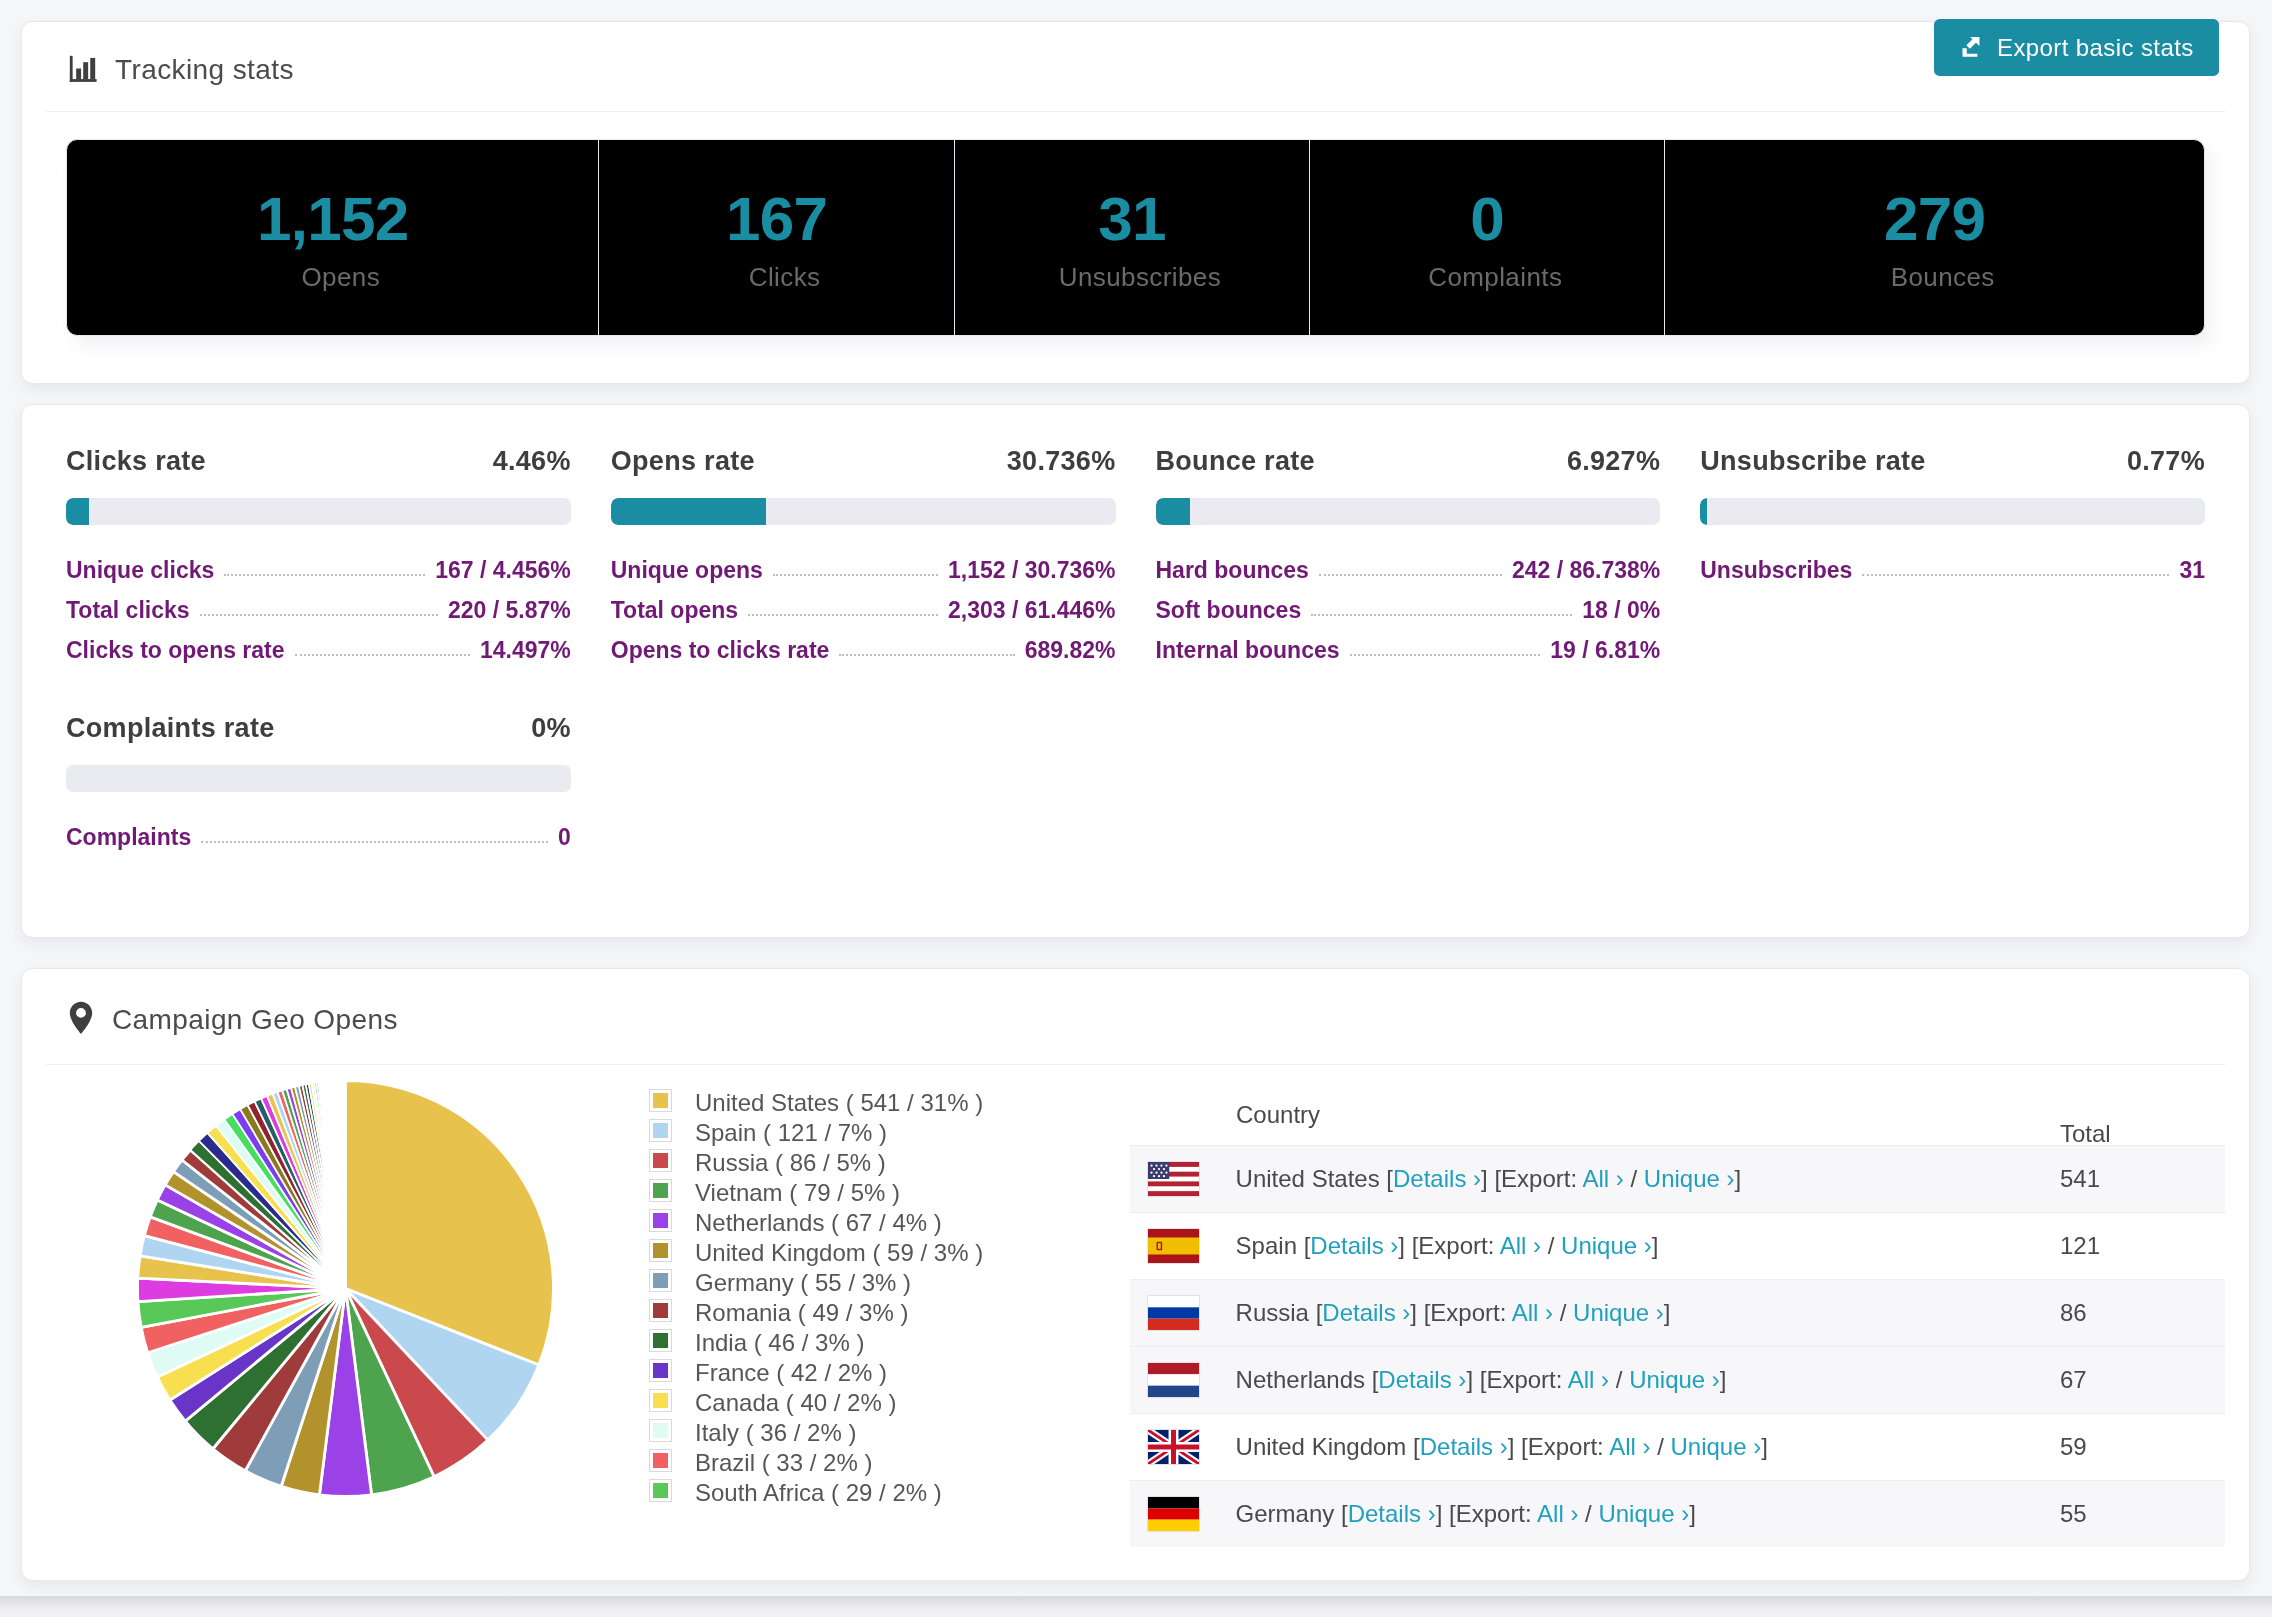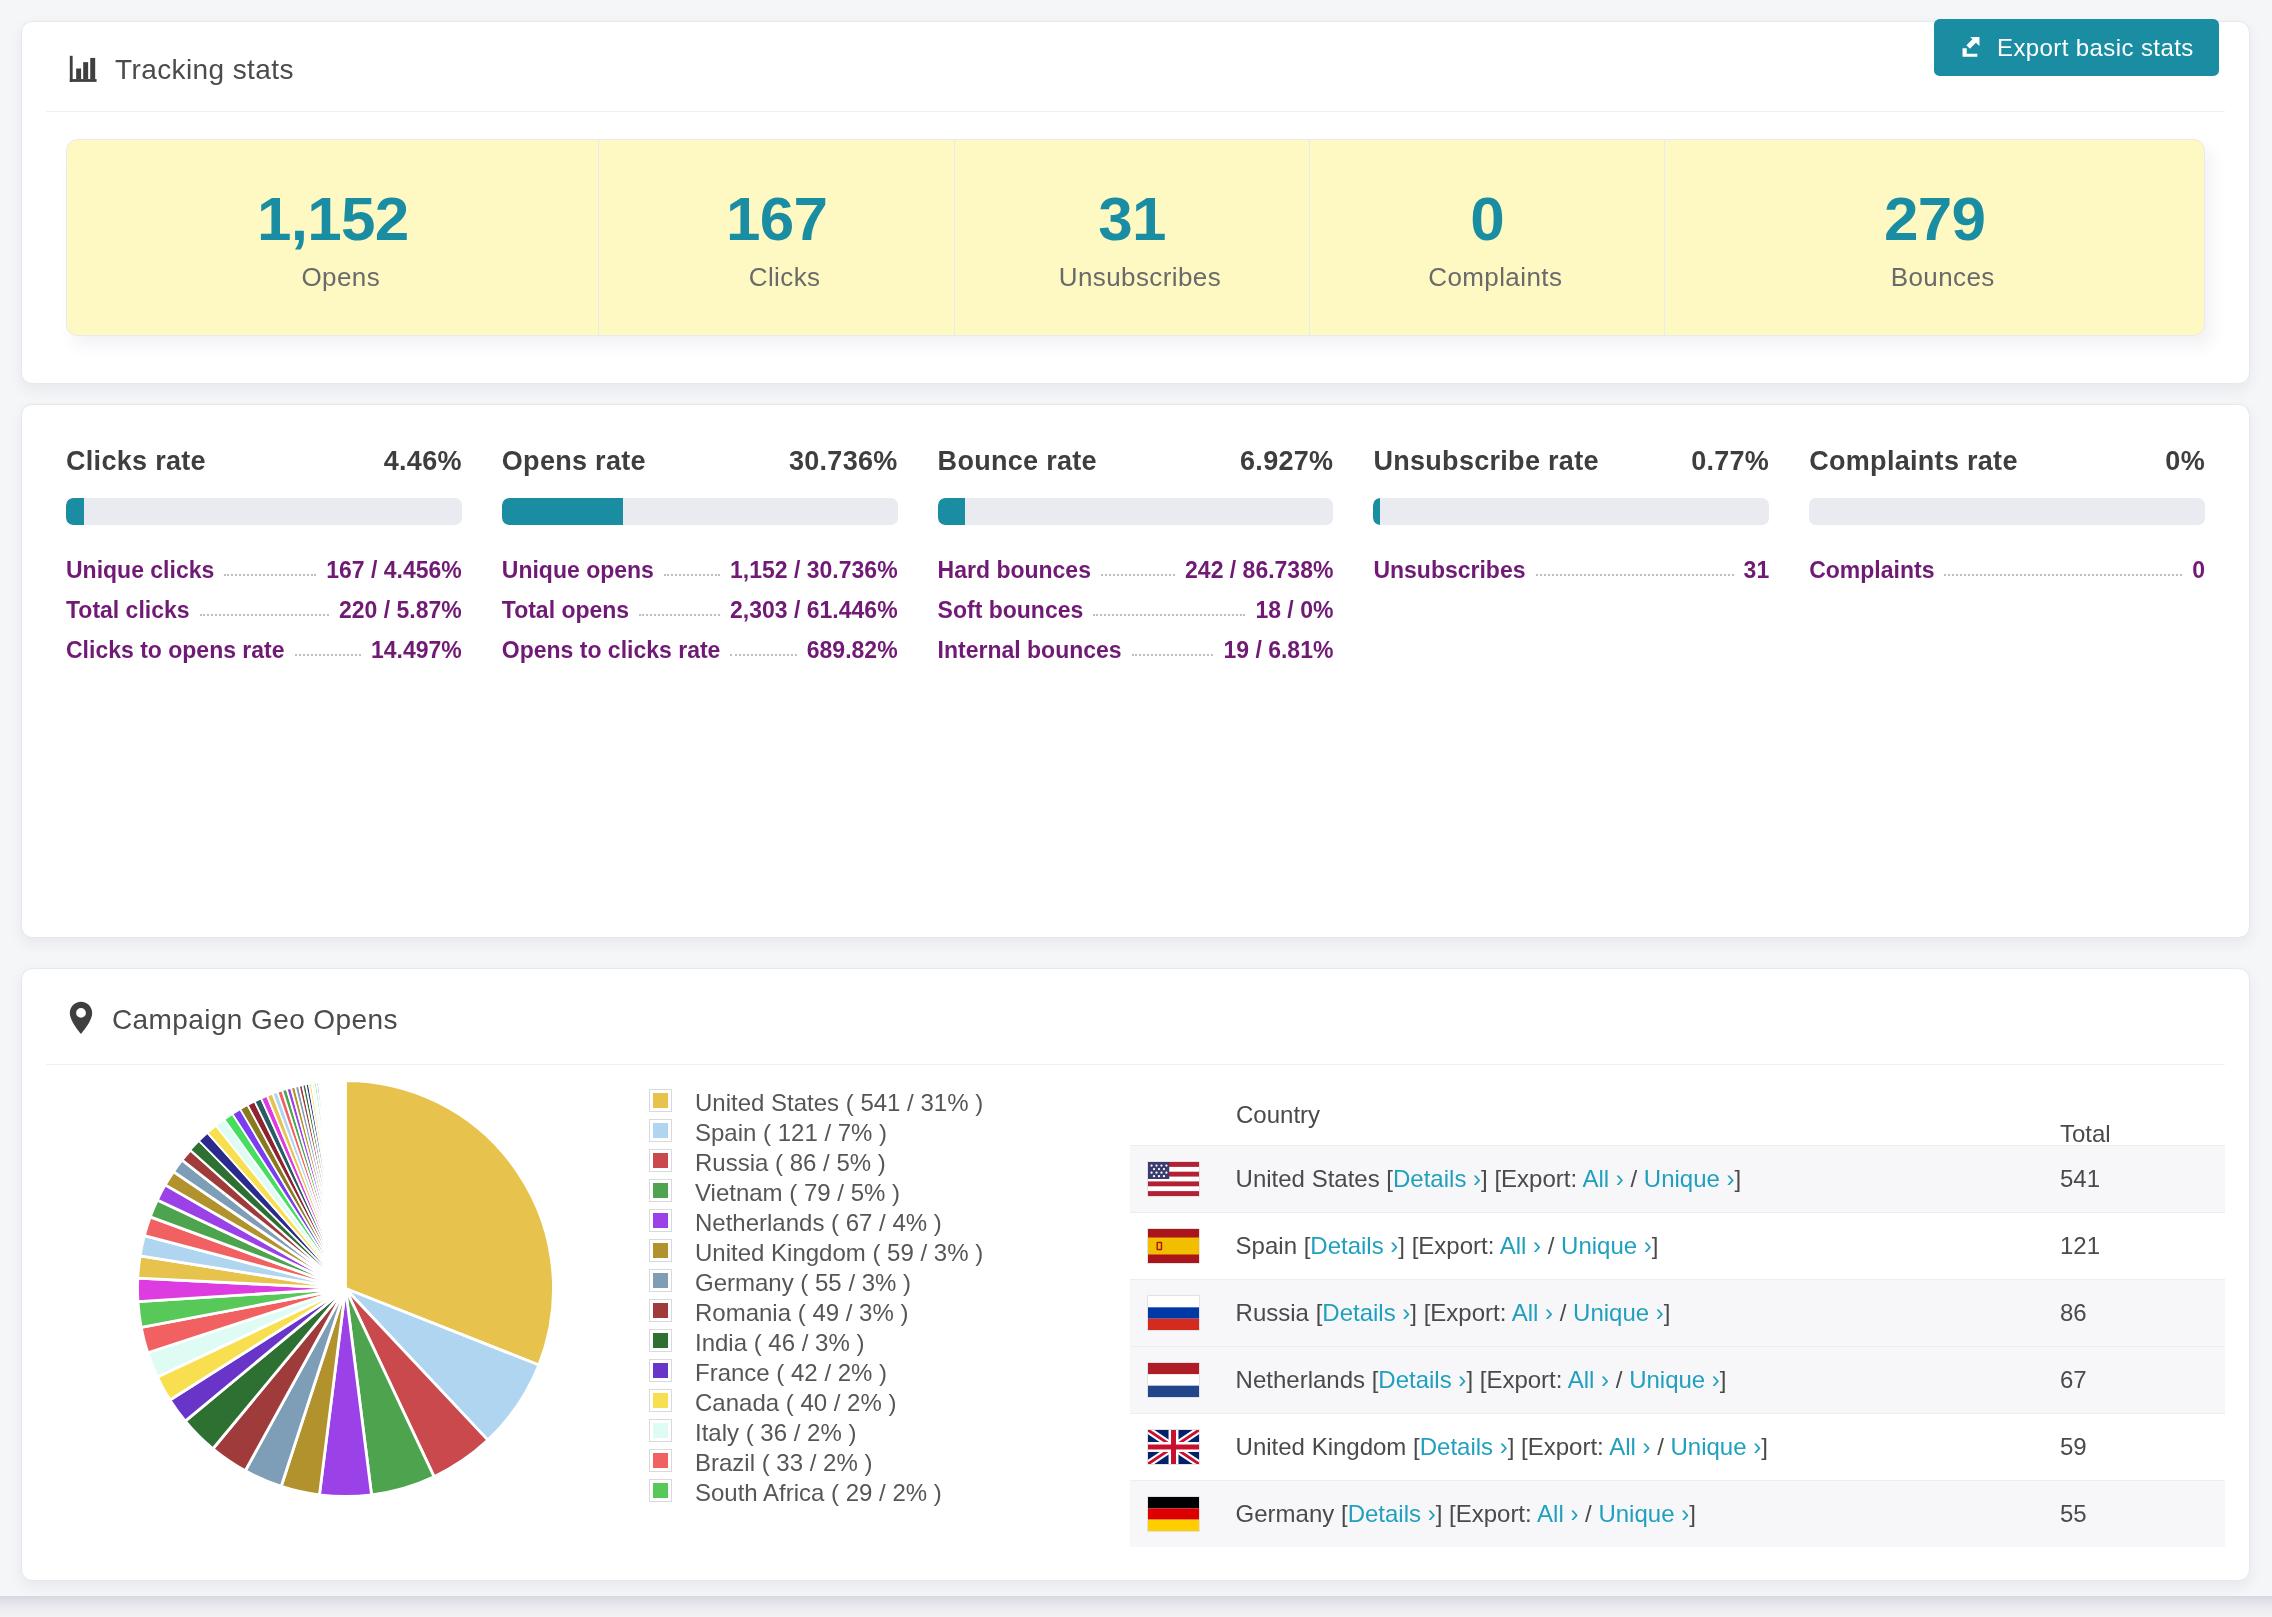--- a/index.html
+++ b/index.html
@@ -24,30 +24,30 @@
 
   .export-btn{
     position:absolute;right:30px;top:-2.8px;background:#1b8da3;color:#fff;border:none;
     font-family:inherit;font-size:24px;padding:12.7px 25.4px;border-radius:5.6px;
     display:flex;align-items:center;gap:12.7px;cursor:pointer;letter-spacing:0.4px;
   }
 
   #stat-row{
     margin:27px 44px 0;display:flex;height:195px;border:1.4px solid #e9eaef;
     border-radius:11.3px;overflow:hidden;box-shadow:7px 10px 15.5px rgba(70,70,110,.07);
-    background:#fef9c3;
+    background:#000000;
   }
   .stat-box{flex:1;display:flex;flex-direction:column;align-items:center;justify-content:center;border-right:1.4px solid #e9eaef;}
   .stat-box:last-child{border-right:none;flex:1.52;}
   .stat-box:first-child{flex:1.5;}
   .stat-value{font-size:62px;font-weight:700;color:#1b8da3;letter-spacing:-0.7px;}
   .stat-label{font-size:26px;color:#6a6a6a;margin-top:8.5px;letter-spacing:0.4px;margin-left:16px;}
 
   #rates-grid{
-    padding:41px 44px 0;display:grid;grid-template-columns:repeat(5,1fr);
+    padding:41px 44px 0;display:grid;grid-template-columns:repeat(4,1fr);
     column-gap:40px;row-gap:51px;text-align:right;
   }
   .rate-head{display:flex;justify-content:space-between;align-items:baseline;}
   .rate-title,.rate-value{font-size:27px;font-weight:700;color:#3e3e3e;letter-spacing:0.3px;}
   .rate-bar{margin-top:21px;height:27px;background:#e9ebf0;border-radius:7px;position:relative;overflow:hidden;}
   .rate-fill{position:absolute;left:0;top:0;height:100%;background:#1b8da3;border-radius:7px 0 0 7px;}
   .rate-rows{margin-top:17px;}
   .rate-row{display:flex;align-items:flex-end;height:40px;font-size:23px;color:#701a75;font-weight:bold;}
   .rate-row span{line-height:1.05;}
   .leader{flex:1;border-bottom:2.1px dotted #bdbdc2;margin:0 10px 5.6px;}

